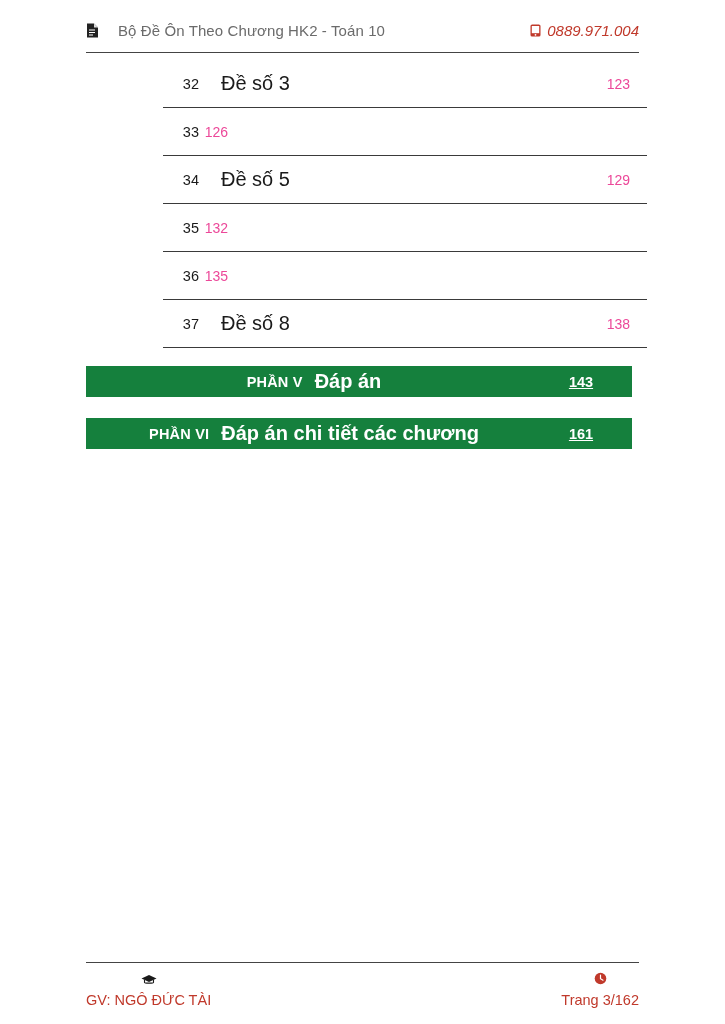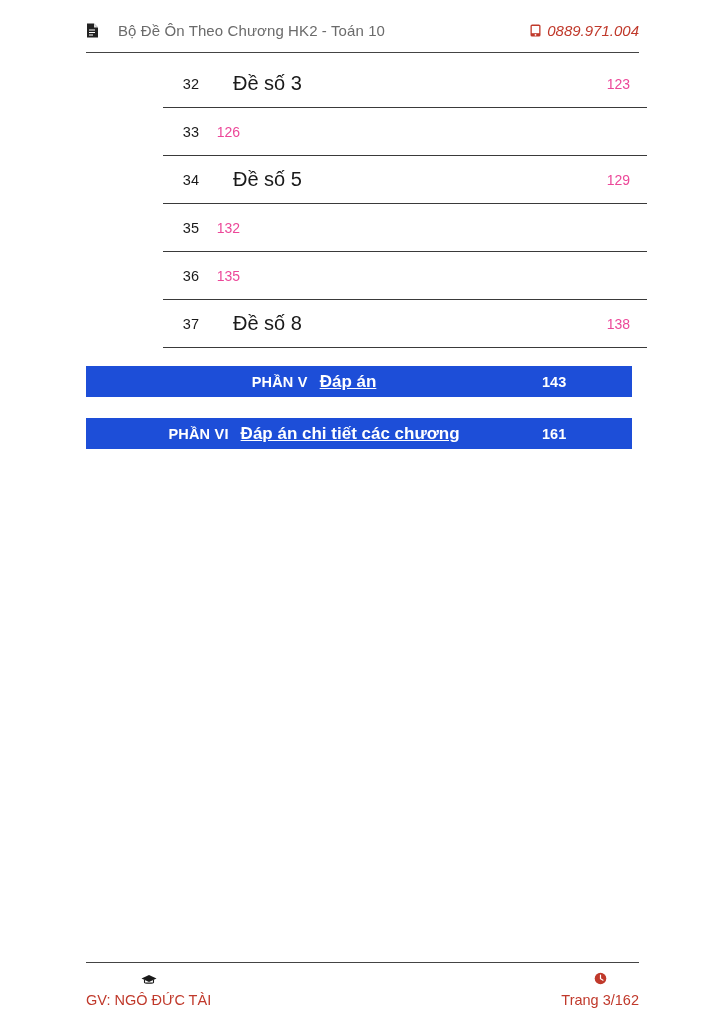--- a/index.html
+++ b/index.html
@@ -71,21 +71,20 @@
     left: 163px;
     top: 60px;
     width: 484px;
   }
   .toc-row {
     display: flex;
     align-items: center;
     height: 48px;
     border-bottom: 1px solid #3a3a3a;
     box-sizing: border-box;
-    gap: 12px;
   }
   .toc-num {
     width: 36px;
     text-align: right;
     font-size: 14.5px;
     color: #1a1a1a;
   }
   .toc-label {
     margin-left: 22px;
     flex: 1;
@@ -102,48 +101,48 @@
   }
 
   
   .parts {
     position: absolute;
     left: 86px;
     top: 366px;
     width: 546px;
   }
   .part-bar {
-    background: #1d4ed8;
+    background: #15803d;
     color: #ffffff;
     height: 31px;
     display: flex;
     align-items: center;
     box-sizing: border-box;
     padding: 0 12px 0 0;
     margin-bottom: 21px;
   }
   .part-spacer { flex: 1; }
   .part-title {
     font-size: 14.5px;
     font-weight: bold;
     letter-spacing: 0.2px;
     white-space: nowrap;
   }
   .part-name {
-    font-size: 17px;
+    font-size: 20px;
     font-weight: bold;
     margin-left: 12px;
     white-space: nowrap;
-    text-decoration: underline;
   }
   .part-page {
     font-size: 14.5px;
     font-weight: bold;
     min-width: 78px;
-    text-align: left;
+    text-align: center;
+    text-decoration: underline;
   }
 
   
   .footer-rule {
     position: absolute;
     left: 86px;
     top: 962px;
     width: 553px;
     height: 1px;
     background: #444;

